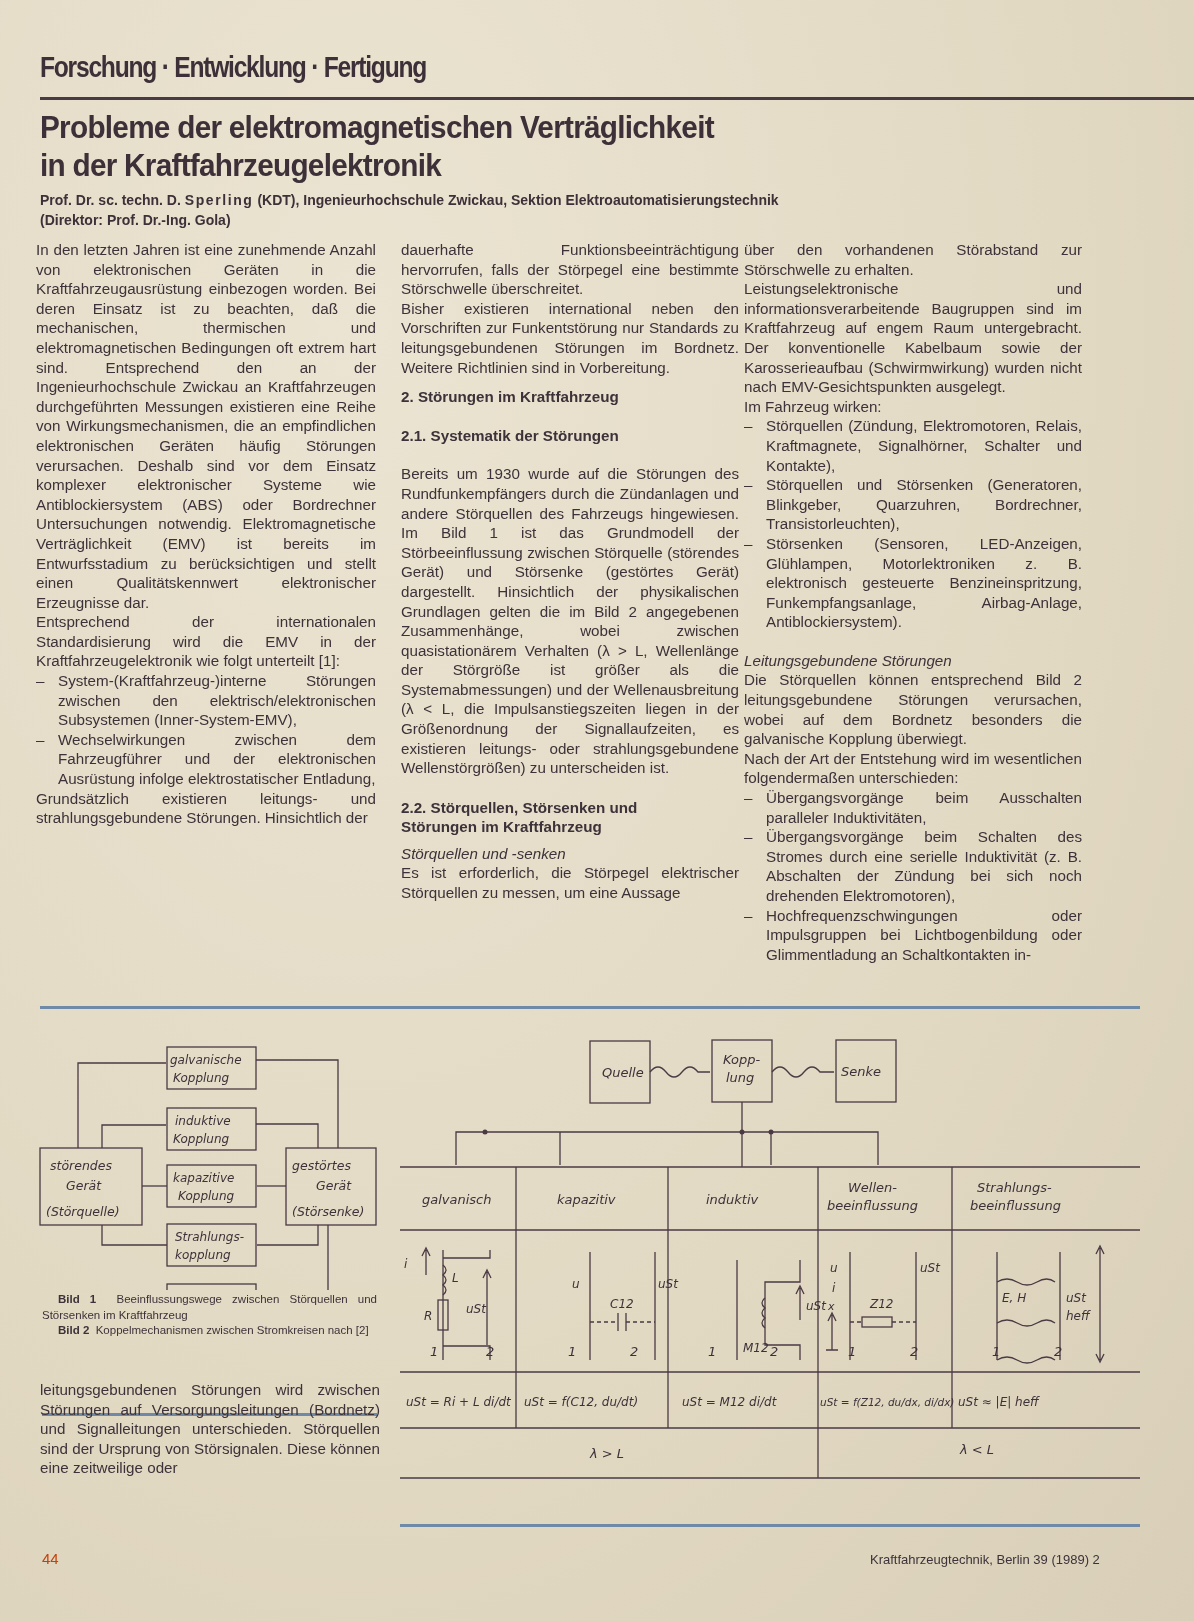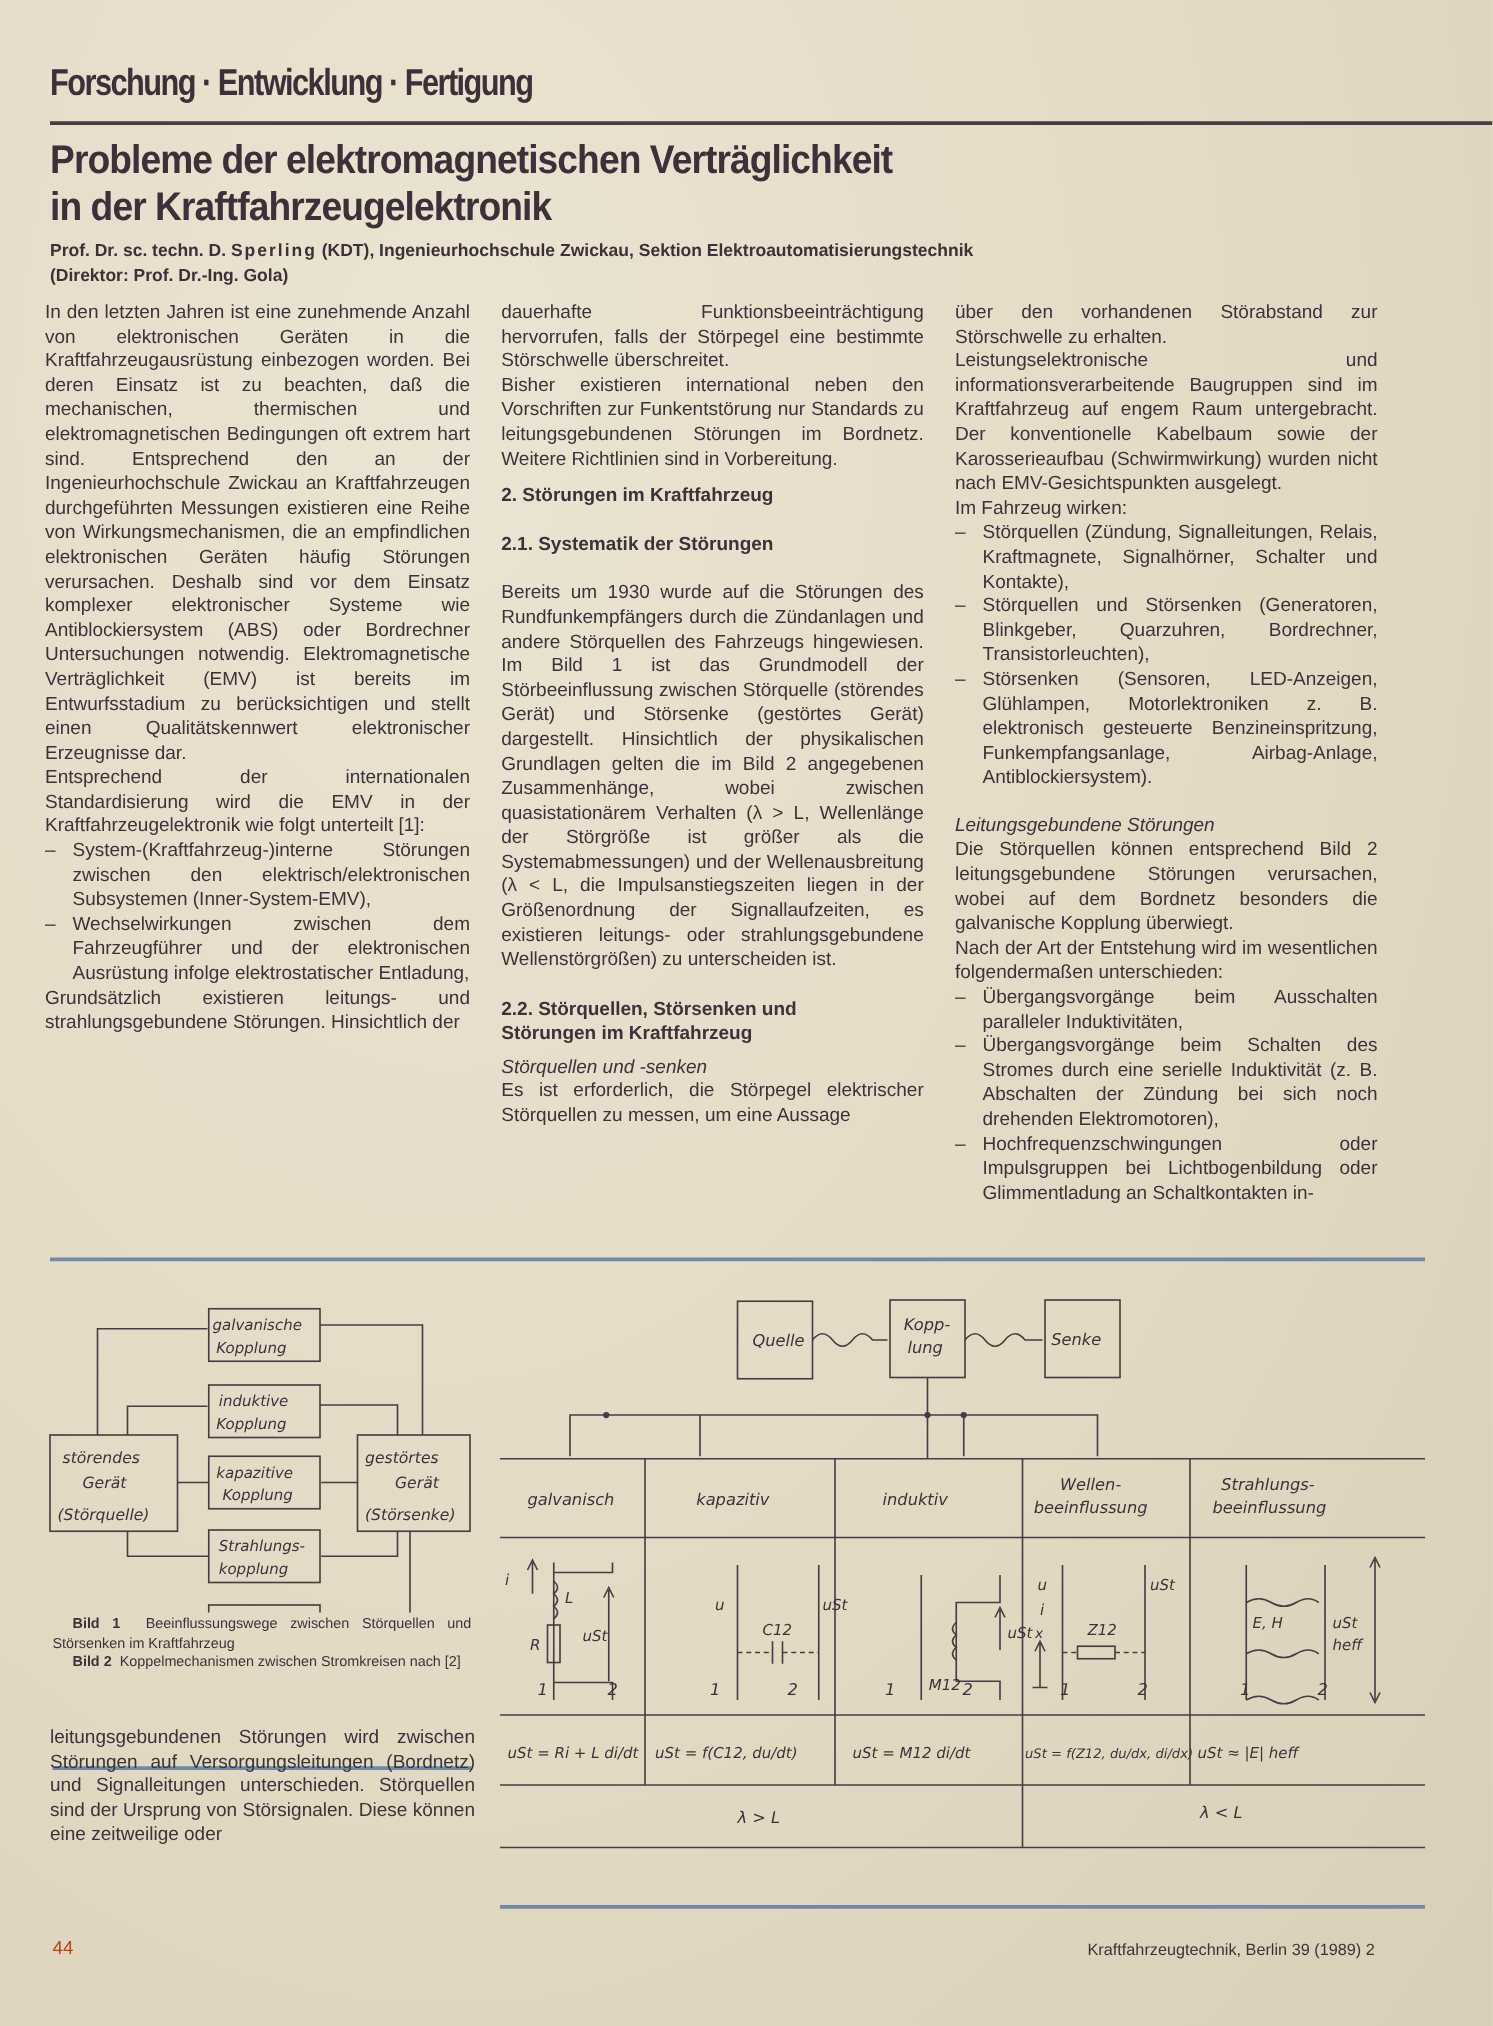--- a/index.html
+++ b/index.html
@@ -30,21 +30,21 @@
     font-size: 15.2px; line-height: 19.6px; color: #3d3239; text-align: justify;
   }
   .col p { margin: 0; }
   .col .h { font-weight: bold; margin: 10px 0 10px 0; }
   .col .i { font-style: italic; }
   .col ul { margin: 0; padding: 0; list-style: none; }
   .col li { position: relative; padding-left: 22px; }
   .col li::before { content: "–"; position: absolute; left: 0; }
   .col1 { left: 36px; top: 240px; width: 340px; }
   .col2 { left: 401px; top: 240px; width: 338px; }
-  .col3 { left: 764px; top: 240px; width: 338px; }
+  .col3 { left: 744px; top: 240px; width: 338px; }
   .blue-rule { height: 3px; background: #6f8aa8; }
   .caption { left: 42px; top: 1292px; width: 335px; font-size: 11.5px; line-height: 15.5px; color: #3d3239; text-align: justify; }
   .caption b { font-weight: bold; padding-left: 16px; }
   .col-bottom { left: 40px; top: 1380px; width: 340px; }
   .footer-left { left: 42px; top: 1550px; font-size: 15px; color: #c2410c; }
   .footer-right { left: 870px; top: 1552px; font-size: 13px; color: #3d3239; white-space: nowrap; }
   svg text { font-family: "DejaVu Sans", sans-serif; font-style: italic; fill: #3d3239; }
 </style>
 </head>
 <body>
@@ -82,21 +82,21 @@
   </p>
   <p class="i">Störquellen und -senken</p>
   <p>Es ist erforderlich, die Störpegel elektrischer Störquellen zu messen, um eine Aussage</p>
 </div>
 
 <div class="abs col col3">
   <p>über den vorhandenen Störabstand zur Störschwelle zu erhalten.</p>
   <p>Leistungselektronische und informationsverarbeitende Baugruppen sind im Kraftfahrzeug auf engem Raum untergebracht. Der konventionelle Kabelbaum sowie der Karosserieaufbau (Schwirmwirkung) wurden nicht nach EMV-Gesichtspunkten ausgelegt.</p>
   <p>Im Fahrzeug wirken:</p>
   <ul>
-    <li>Störquellen (Zündung, Signalleitungen, Relais, Kraftmagnete, Signalhörner, Schalter und Kontakte),</li>
+    <li>Störquellen (Zündung, Elektromotoren, Relais, Kraftmagnete, Signalhörner, Schalter und Kontakte),</li>
     <li>Störquellen und Störsenken (Generatoren, Blinkgeber, Quarzuhren, Bordrechner, Transistorleuchten),</li>
     <li>Störsenken (Sensoren, LED-Anzeigen, Glühlampen, Motorlektroniken z. B. elektronisch gesteuerte Benzineinspritzung, Funkempfangsanlage, Airbag-Anlage, Antiblockiersystem).</li>
   </ul>
   <p class="i" style="margin-top:19px">Leitungsgebundene Störungen</p>
   <p>Die Störquellen können entsprechend Bild 2 leitungsgebundene Störungen verursachen, wobei auf dem Bordnetz besonders die galvanische Kopplung überwiegt.</p>
   <p>Nach der Art der Entstehung wird im wesentlichen folgendermaßen unterschieden:</p>
   <ul>
     <li>Übergangsvorgänge beim Ausschalten paralleler Induktivitäten,</li>
     <li>Übergangsvorgänge beim Schalten des Stromes durch eine serielle Induktivität (z. B. Abschalten der Zündung bei sich noch drehenden Elektromotoren),</li>
     <li>Hochfrequenzschwingungen oder Impulsgruppen bei Lichtbogenbildung oder Glimmentladung an Schaltkontakten in-</li>

